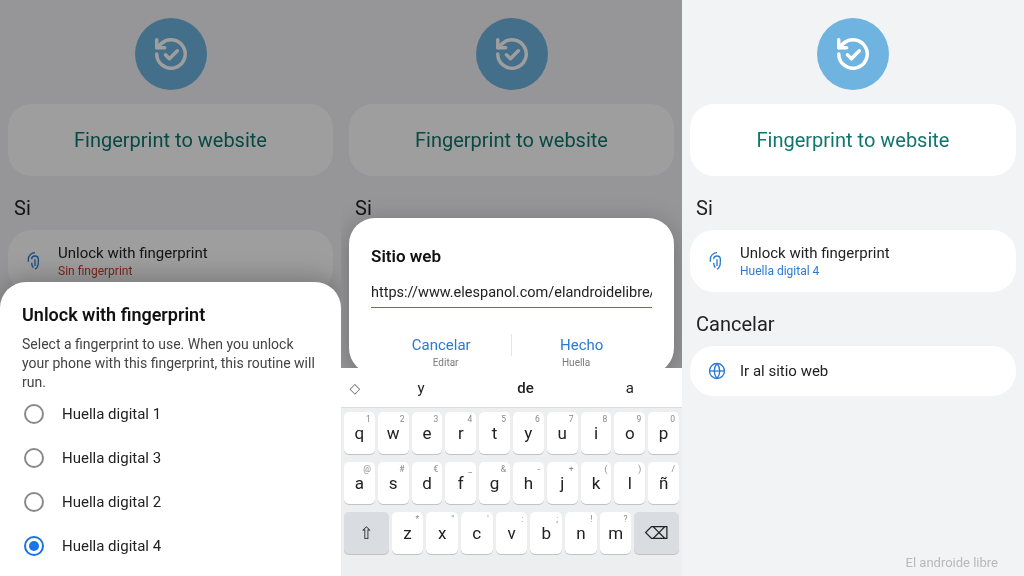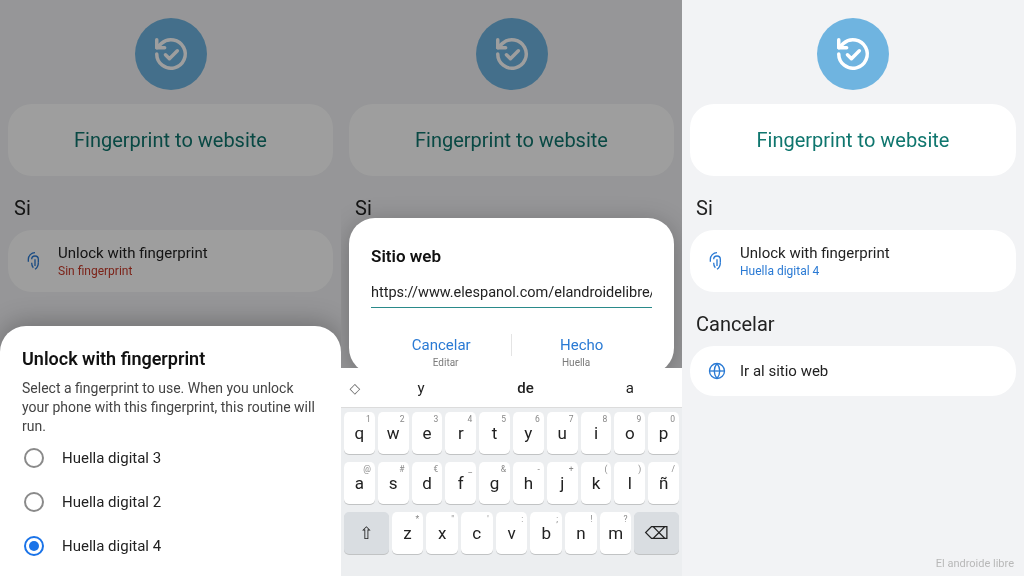--- a/index.html
+++ b/index.html
@@ -38,21 +38,21 @@
   .kb { position:absolute; left:0; right:0; bottom:0; height:208px; background:#eceef0; }
   .suggest { height:40px; display:flex; align-items:center; background:#fff; border-bottom:1px solid #dcdcdc; }
   .sug-toggle { width:28px; text-align:center; color:#666; font-size:14px; }
   .sug-item { flex:1; text-align:center; font-size:15px; color:#222; }
   .kb-row { display:flex; padding:4px 3px; gap:3px; }
   .key { flex:1; background:#fff; border-radius:5px; height:42px; display:flex; flex-direction:column; align-items:center; justify-content:center; position:relative; box-shadow:0 1px 0 rgba(0,0,0,0.18); }
   .key .hint { position:absolute; top:2px; right:4px; font-size:8.5px; color:#888; }
   .key .main { font-size:17px; color:#222; }
   .kb-row.row4 .shift, .kb-row.row4 .bksp { flex:1.3; background:#d9dde1; }
   .ghost-row { display:flex; justify-content:space-around; font-size:10px; color:#7a7a7a; padding:0 40px 2px; height:14px; align-items:center; }
-  .watermark { position:absolute; right:10px; bottom:6px; font-size:11px; color:#b8b8b8; }
+  .watermark { position:absolute; right:26px; bottom:6px; font-size:13px; color:#b8b8b8; }
 </style>
 </head>
 <body>
 
 <div class="panel panel-1">
   <div class="bg dim">
     <div class="icon-circle">
       <svg width="38" height="38" viewBox="0 0 24 24" fill="none" stroke="#fff" stroke-width="2.2" stroke-linecap="round" stroke-linejoin="round">
           <path d="M3 12a9 9 0 1 0 3-6.7L3 8"></path>
           <polyline points="3 3 3 8 8 8"></polyline>
@@ -75,20 +75,24 @@
         <div class="row-title">Unlock with fingerprint</div>
         <div class="row-sub red">Sin fingerprint</div>
       </div>
     </div>
   </div>
   <div class="sheet">
     <h2>Unlock with fingerprint</h2>
     <p>Select a fingerprint to use. When you unlock your phone with this fingerprint, this routine will run.</p>
     <div class="radio-row">
         <span class="radio"></span>
+        <span>Huella digital 1</span>
+      </div>
+    <div class="radio-row">
+        <span class="radio"></span>
         <span>Huella digital 3</span>
       </div>
     <div class="radio-row">
         <span class="radio"></span>
         <span>Huella digital 2</span>
       </div>
     <div class="radio-row">
         <span class="radio checked"></span>
         <span>Huella digital 4</span>
       </div>

